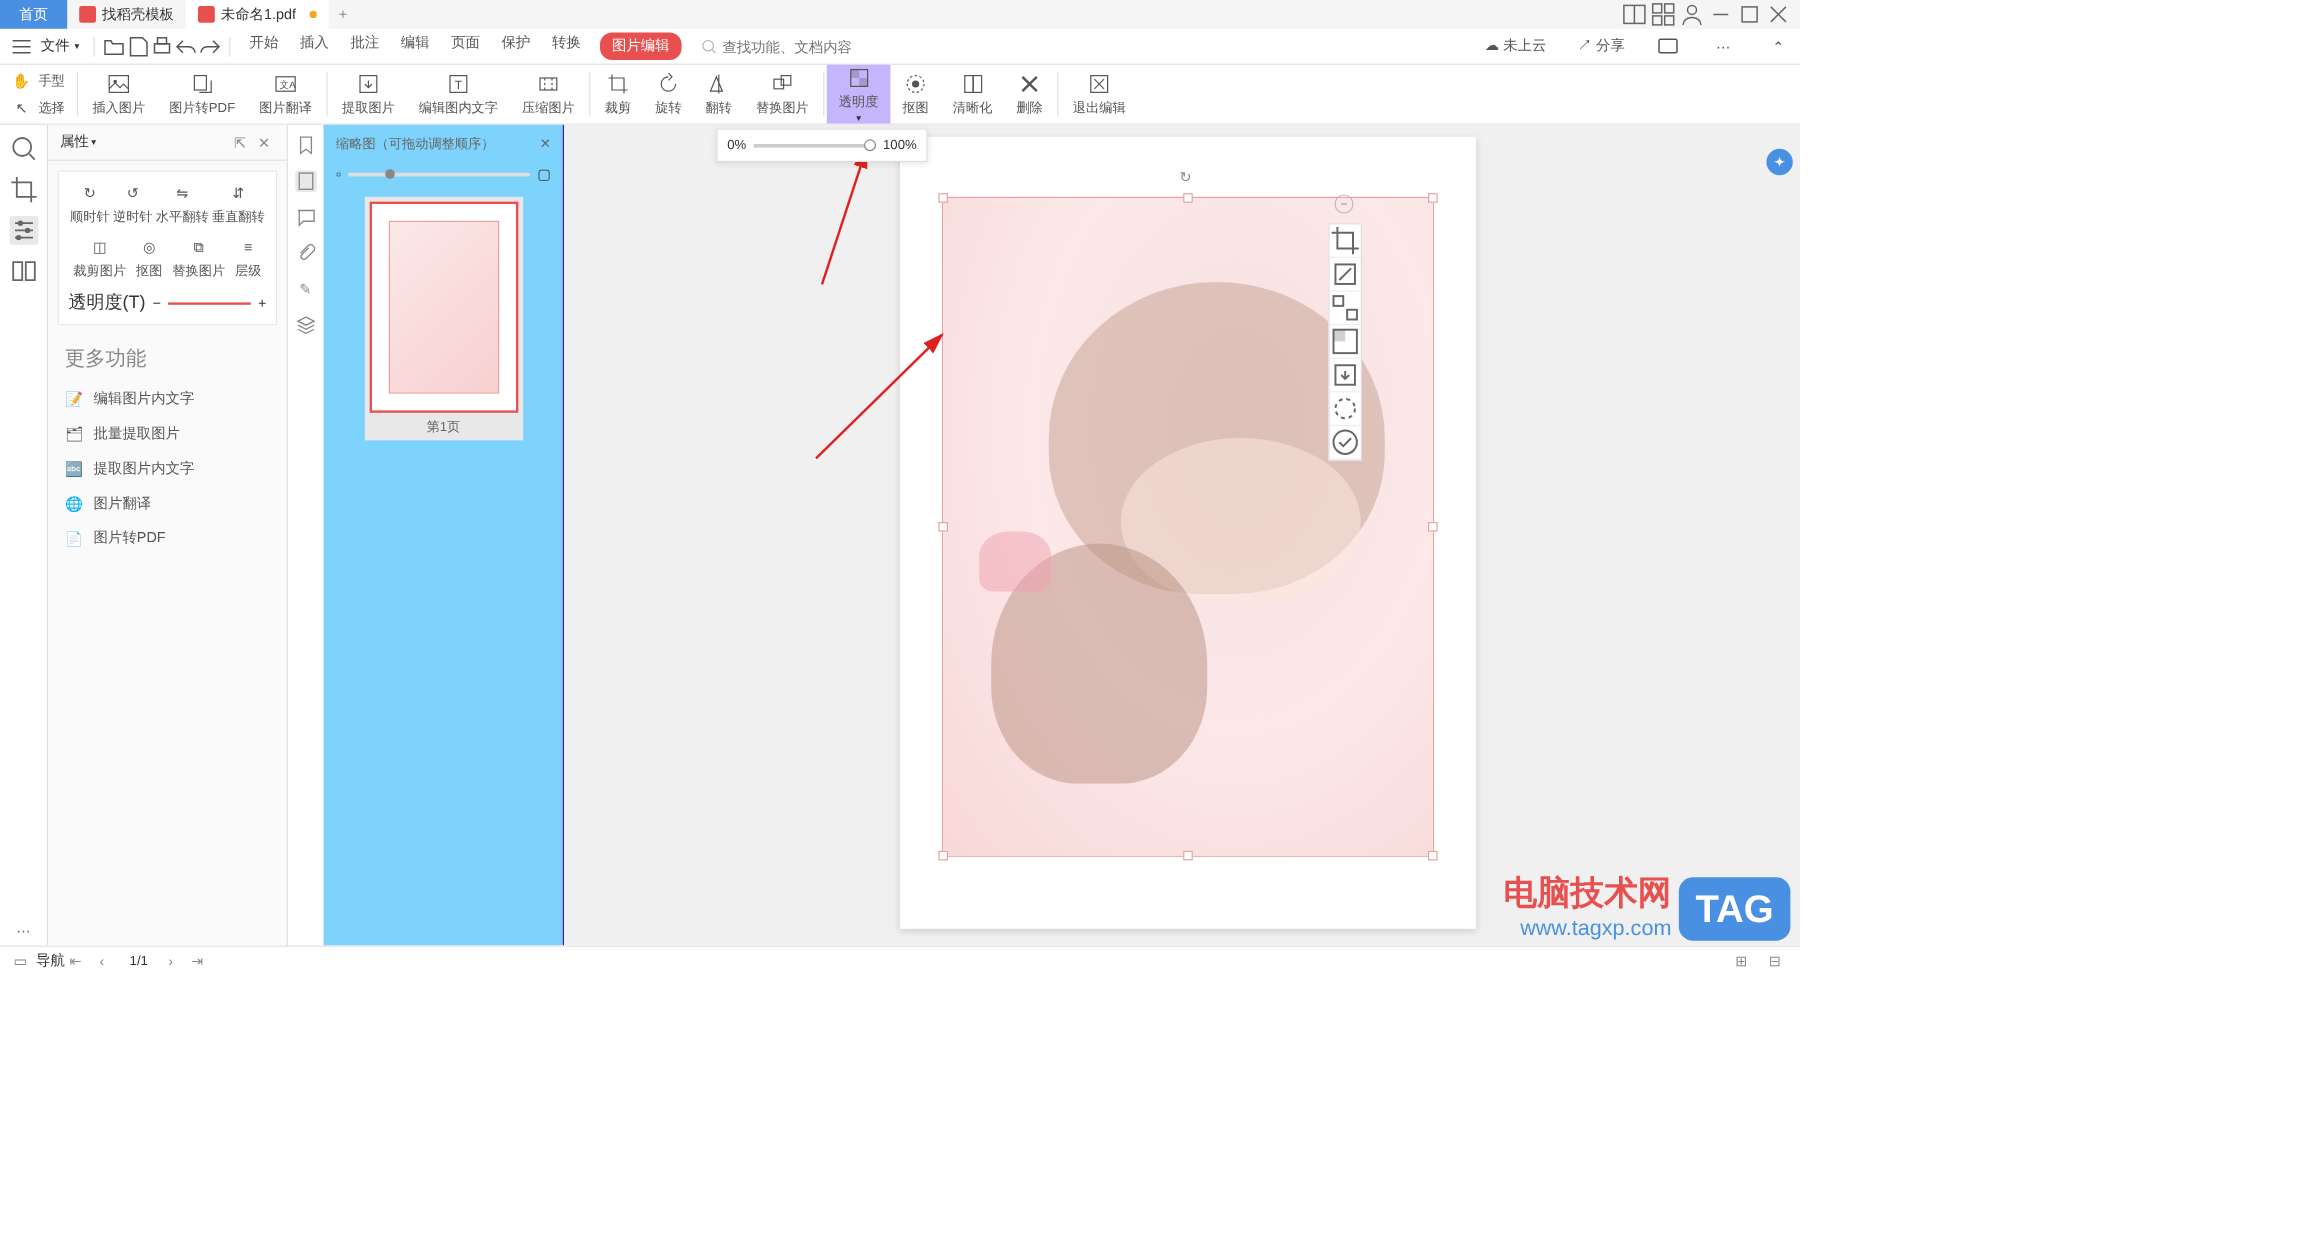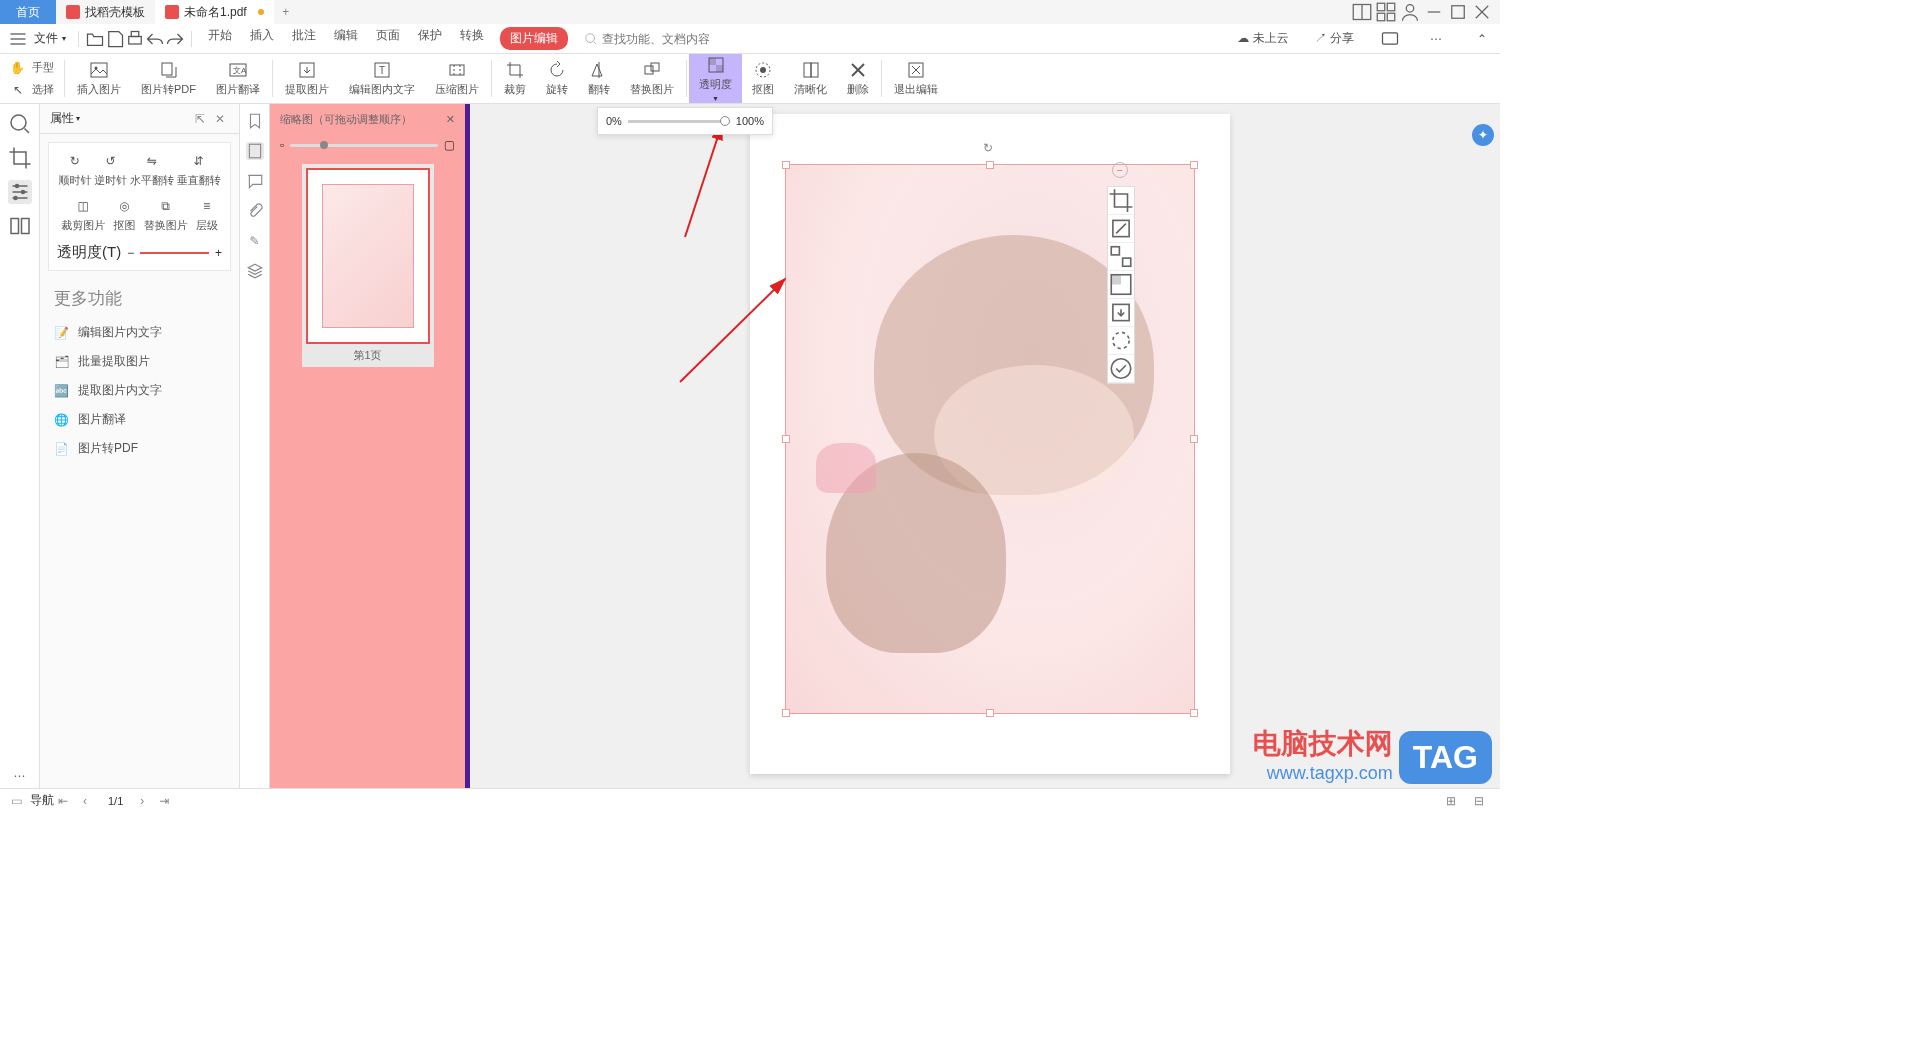--- a/index.html
+++ b/index.html
@@ -61,21 +61,21 @@
 .more-hdr { padding: 8px 14px; color: #888; font-size: 17px; }
 .more-item { display: flex; align-items: center; gap: 8px; padding: 6px 14px; color: #555; }
 .more-ic { width: 16px; height: 16px; display: flex; align-items: center; justify-content: center; }
 
 
 .thumb-rail { width: 30px; border-right: 1px solid #e0e0e0; display: flex; flex-direction: column; align-items: center; padding-top: 8px; gap: 12px; }
 .thumb-rail-ic { width: 18px; height: 18px; color: #888; display: flex; align-items: center; justify-content: center; }
 .thumb-rail-ic.active { background: #e8e8e8; border-radius: 3px; }
 
 
-.thumbs { width: 200px; border-right: 5px solid #4c1d95; background: #fca5a5; }
+.thumbs { width: 200px; border-right: 1px solid #4c1d95; background: #7dd3fc; }
 .thumbs-hdr { height: 30px; display: flex; align-items: center; padding: 0 10px; font-size: 11px; color: #666; }
 .thumbs-hdr .sp { flex: 1; }
 .thumbs-zoom { display: flex; align-items: center; gap: 6px; padding: 4px 10px; }
 .zoom-track { flex: 1; height: 3px; background: #ddd; position: relative; border-radius: 2px; }
 .zoom-thumb { width: 8px; height: 8px; background: #888; border-radius: 50%; position: absolute; top: -3px; left: 20%; }
 .thumb-page { margin: 8px auto; width: 132px; background: #e8e8e8; padding: 4px; }
 .thumb-img { width: 124px; height: 176px; background: #fff; border: 2px solid #e85050; position: relative; }
 .thumb-inner { position: absolute; inset: 14px; border: 1px solid #e8a0a0; background: linear-gradient(135deg, #fce8e8, #f8d0d0); }
 .thumb-lbl { text-align: center; font-size: 11px; color: #666; margin-top: 4px; }
 

